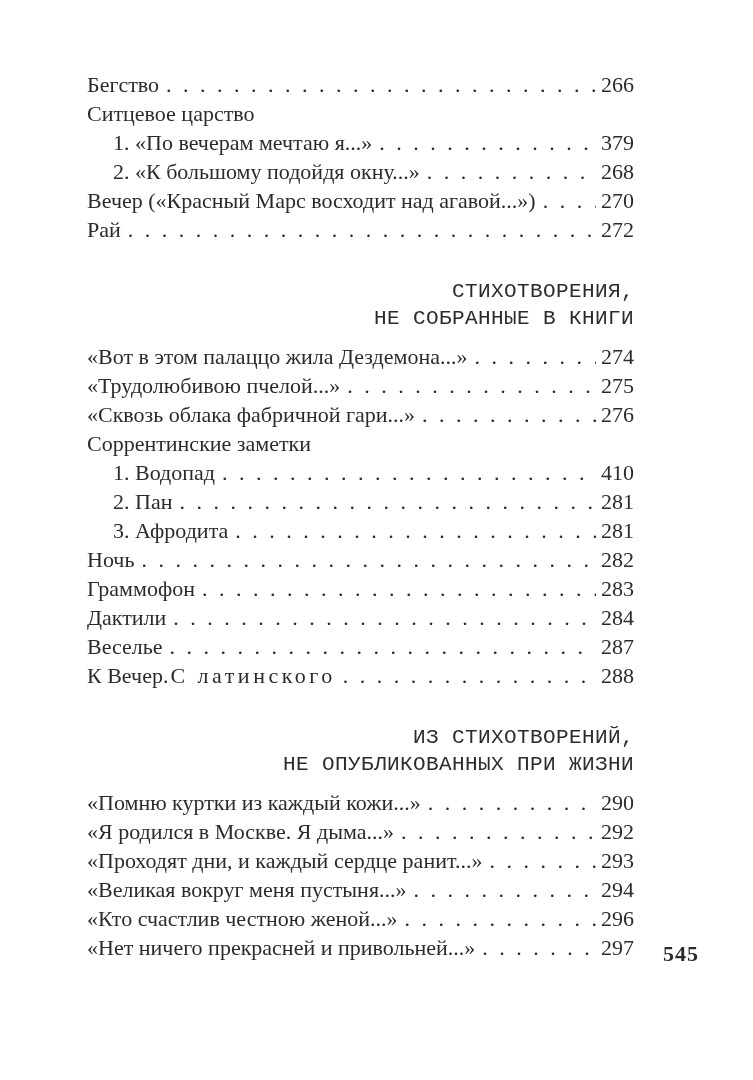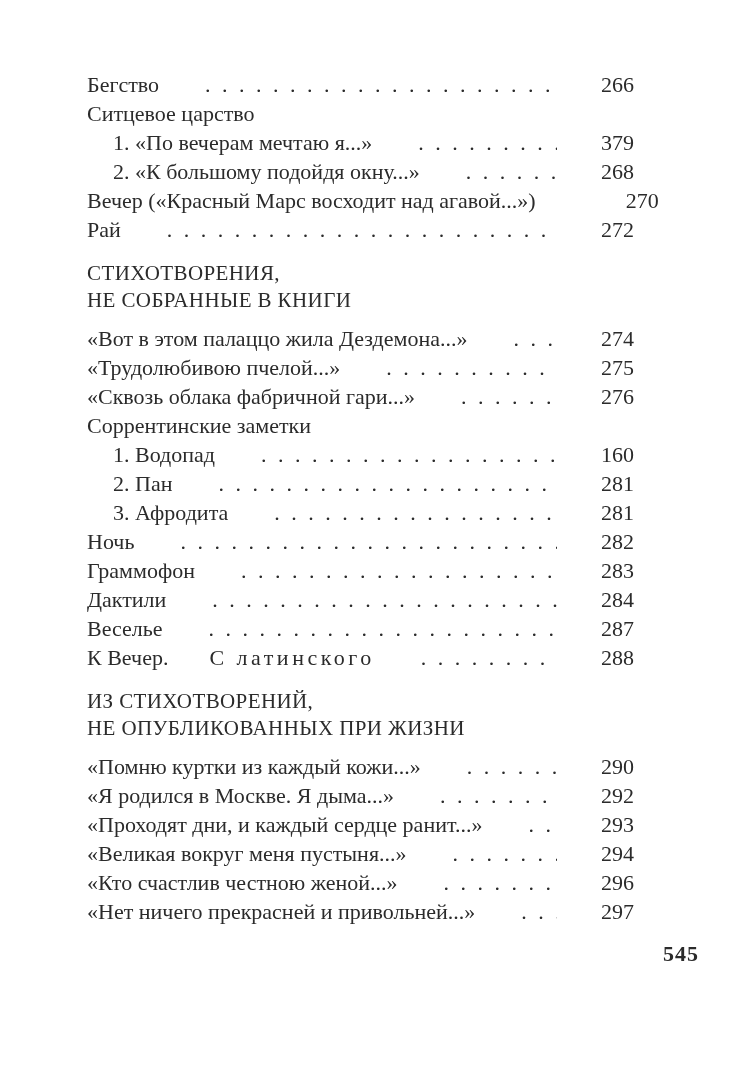--- a/index.html
+++ b/index.html
@@ -21,21 +21,20 @@
     left: 87px;
     top: 70px;
     width: 547px;
   }
   .row {
     display: flex;
     align-items: baseline;
     line-height: 29px;
     font-size: 22px;
     white-space: nowrap;
-    gap: 39px;
   }
   .row.indent {
     padding-left: 26px;
   }
   .title {
     flex: 0 0 auto;
   }
   .spaced {
     letter-spacing: 3.5px;
     margin-left: 2px;
@@ -49,26 +48,27 @@
   .leader::after {
     content: ". . . . . . . . . . . . . . . . . . . . . . . . . . . . . . . . . . . . . . . . . . . . . . . . . . . . . . . . . . . .";
     letter-spacing: 3px;
     color: #2b2b2b;
   }
   .page-num {
     flex: 0 0 auto;
     font-family: Liberation Serif, serif;
   }
   .heading {
-    text-align: left;
+    text-align: right;
     font-size: 21px;
     line-height: 27px;
     letter-spacing: 0.4px;
-    margin-top: 16px;
+    margin-top: 34px;
     margin-bottom: 10px;
+    font-family: Liberation Mono, monospace;
   }
   .folio {
     position: absolute;
     top: 941px;
     right: 54px;
     font-size: 22px;
     font-weight: bold;
     letter-spacing: 1px;
   }
 </style>
@@ -123,21 +123,21 @@
         <span class="title">«Сквозь облака фабричной гари...»</span>
         <span class="leader"></span>
         <span class="page-num">276</span>
       </div>
       <div class="row">
         <span class="title">Соррентинские заметки</span>
       </div>
       <div class="row indent">
         <span class="title">1. Водопад</span>
         <span class="leader"></span>
-        <span class="page-num">160</span>
+        <span class="page-num">410</span>
       </div>
       <div class="row indent">
         <span class="title">2. Пан</span>
         <span class="leader"></span>
         <span class="page-num">281</span>
       </div>
       <div class="row indent">
         <span class="title">3. Афродита</span>
         <span class="leader"></span>
         <span class="page-num">281</span>

